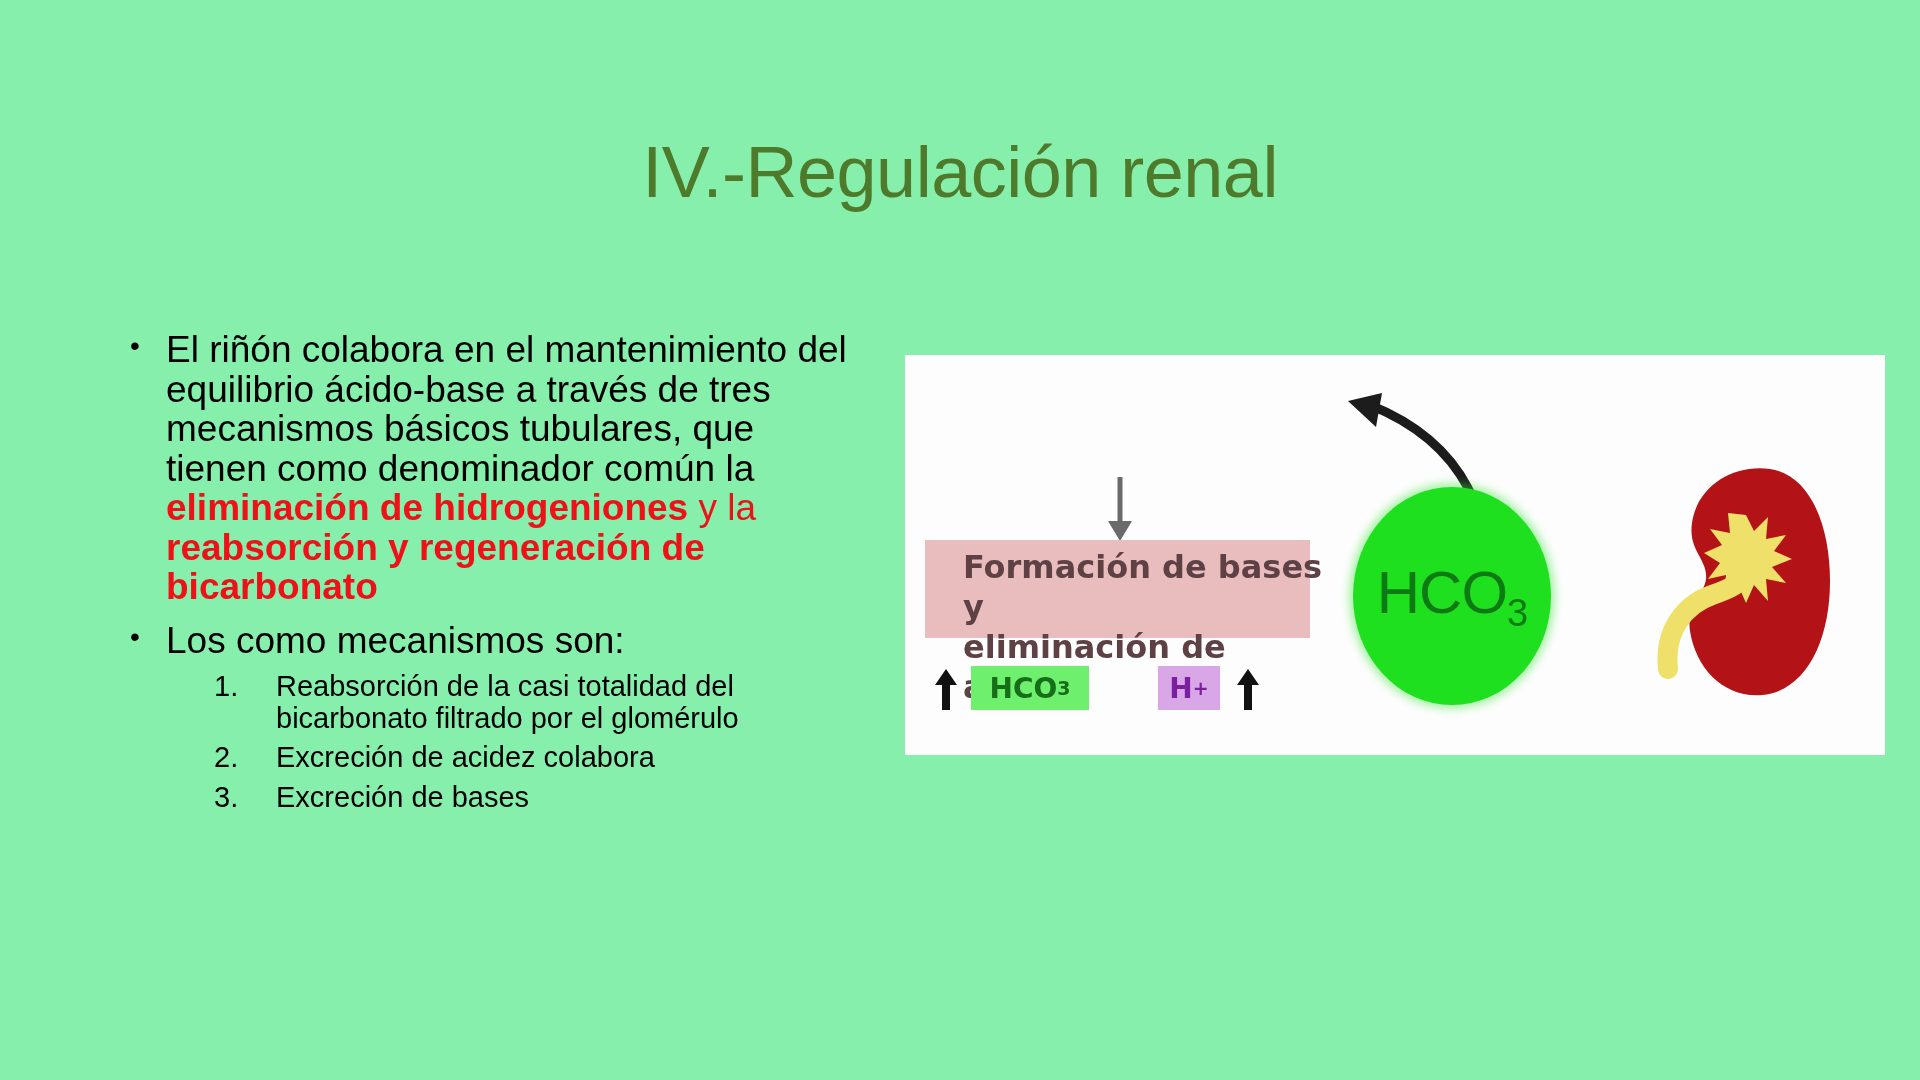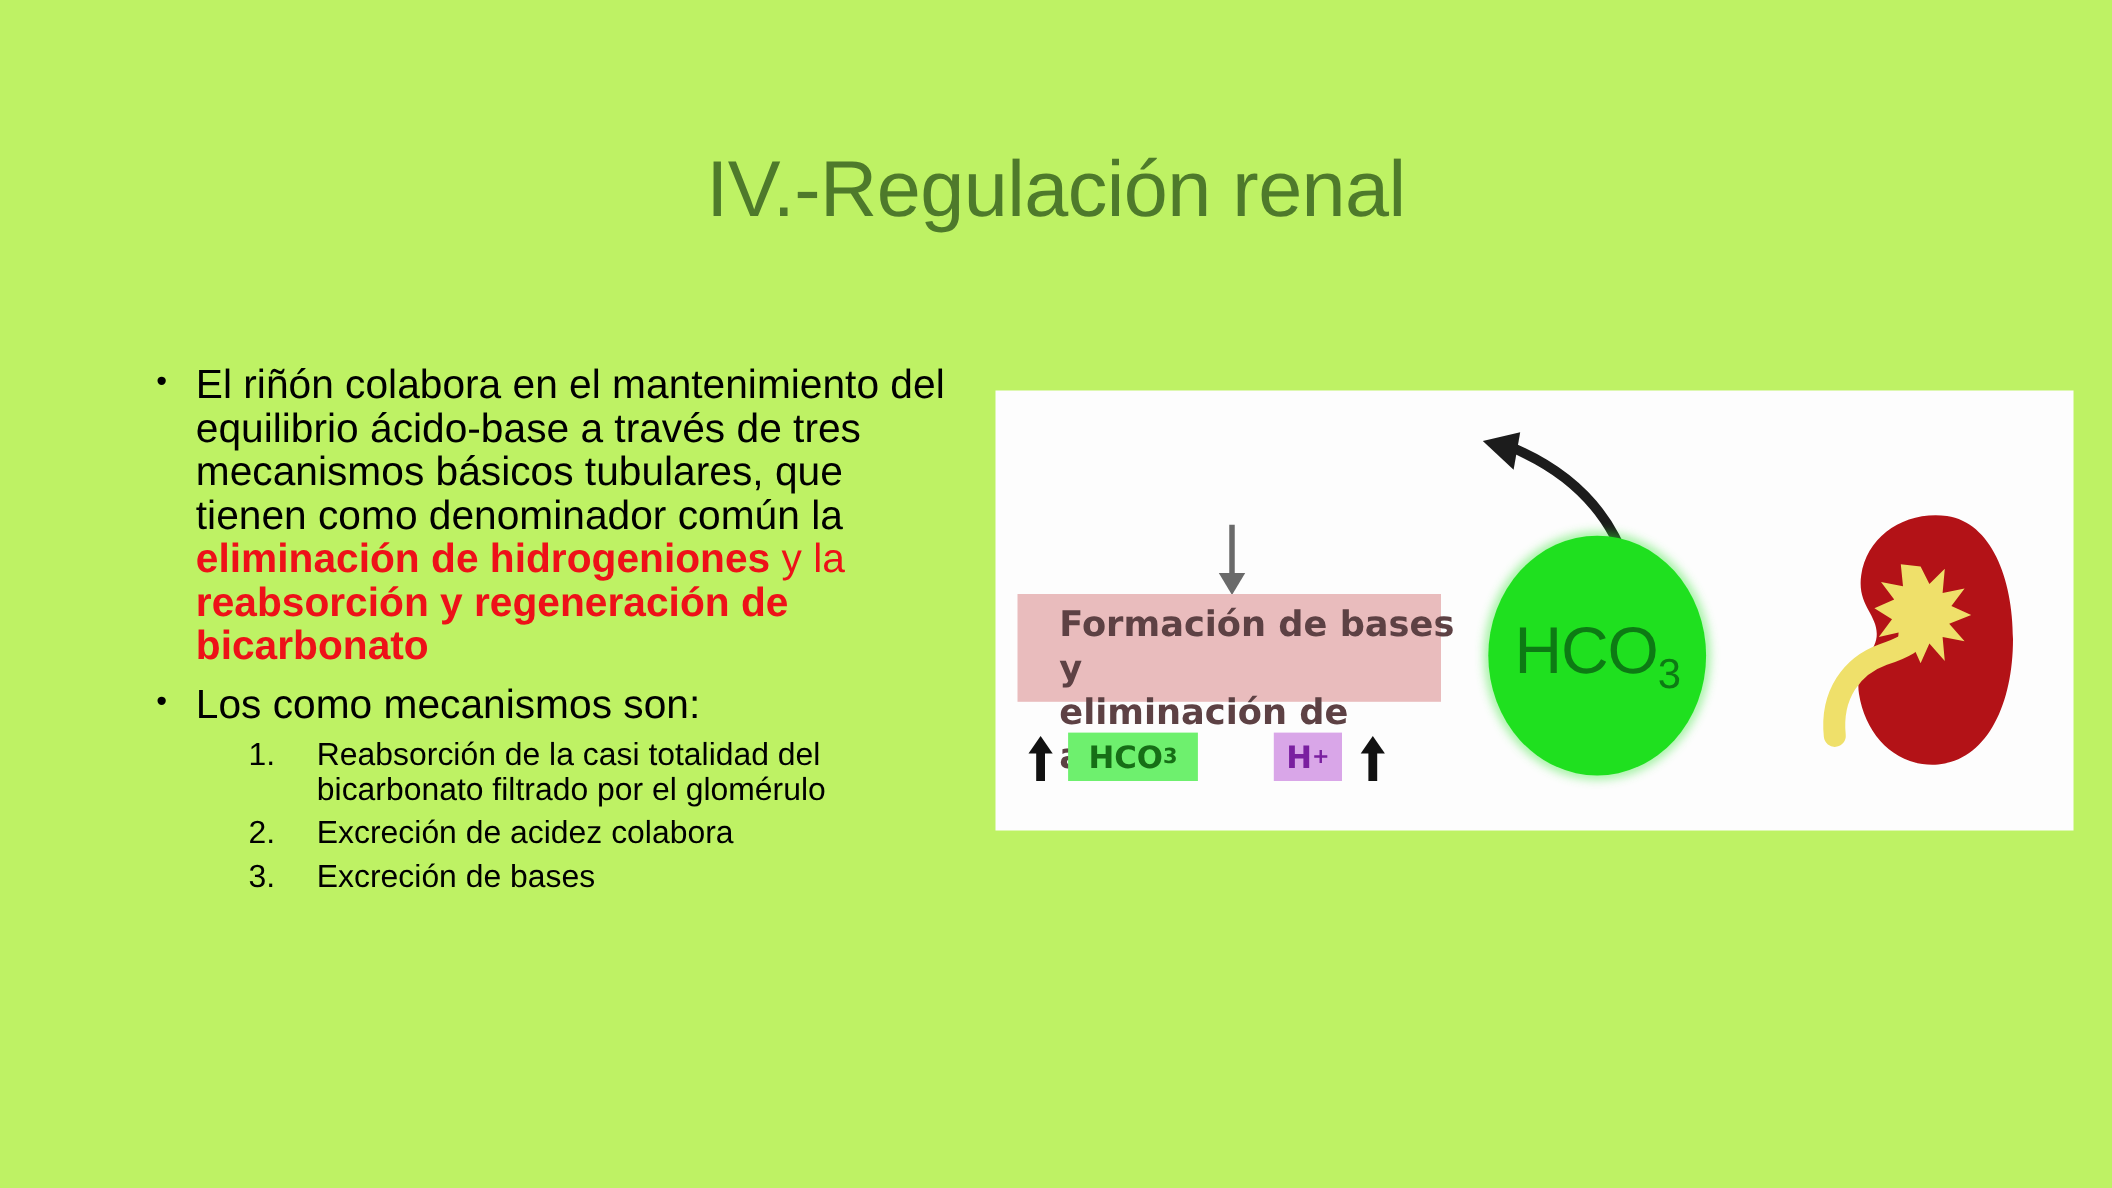--- a/index.html
+++ b/index.html
@@ -14,42 +14,42 @@
     overflow: hidden;
     font-family: "Liberation Sans", sans-serif;
     color: #000000;
     position: relative;
   }
 
   
   .slide {
     position: absolute;
     inset: 0;
-    background: #bef264;
+    background: #86efac;
   }
 
   
   .slide-title {
     position: absolute;
     left: 0;
     top: 88px;
     width: 1920px;
     text-align: center;
     font-size: 72px;
     line-height: 1.0;
     font-weight: 400;
     color: #4e7a2b;
     letter-spacing: -0.5px;
     white-space: nowrap;
   }
 
   
   .body-col {
     position: absolute;
-    left: 130px;
+    left: 118px;
     top: 330px;
     width: 740px;
   }
 
   ul.level1 {
     list-style: none;
     margin: 0;
     padding: 0;
   }
   ul.level1 > li {

